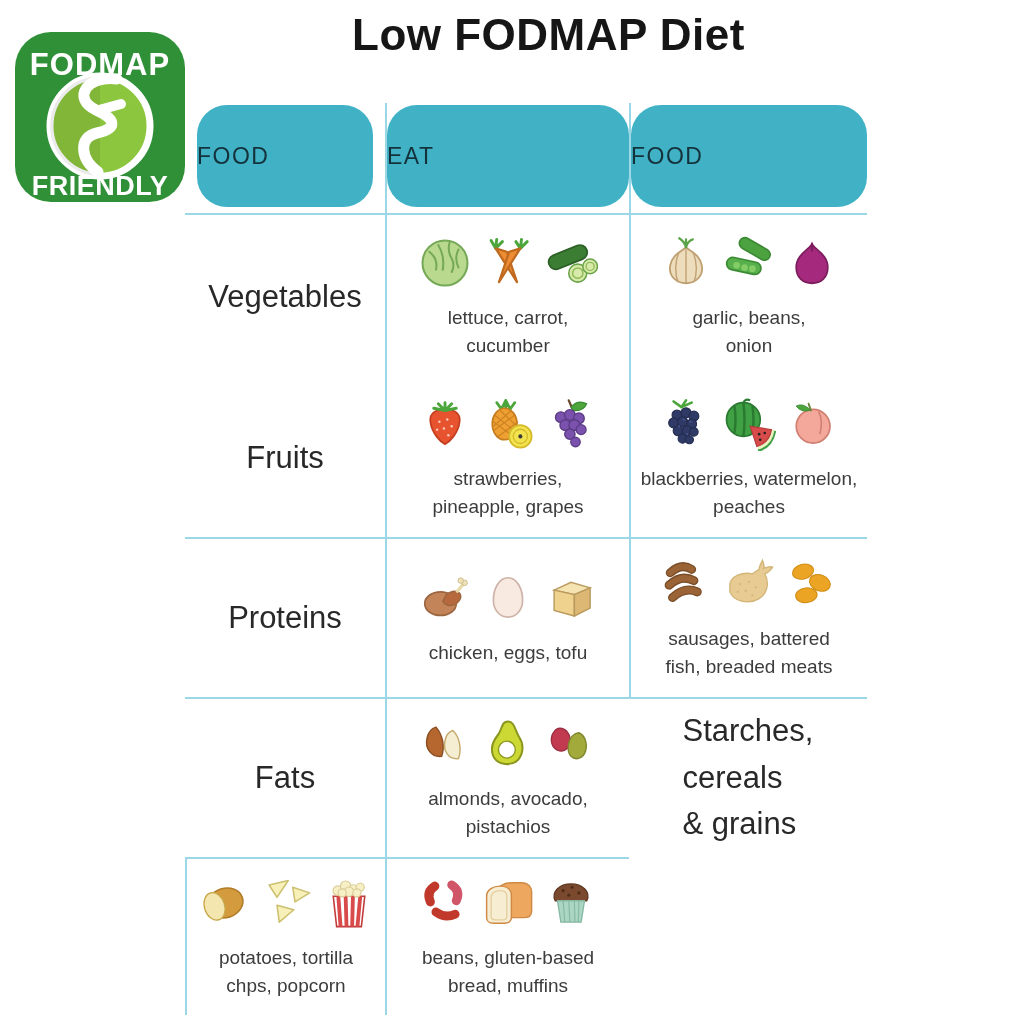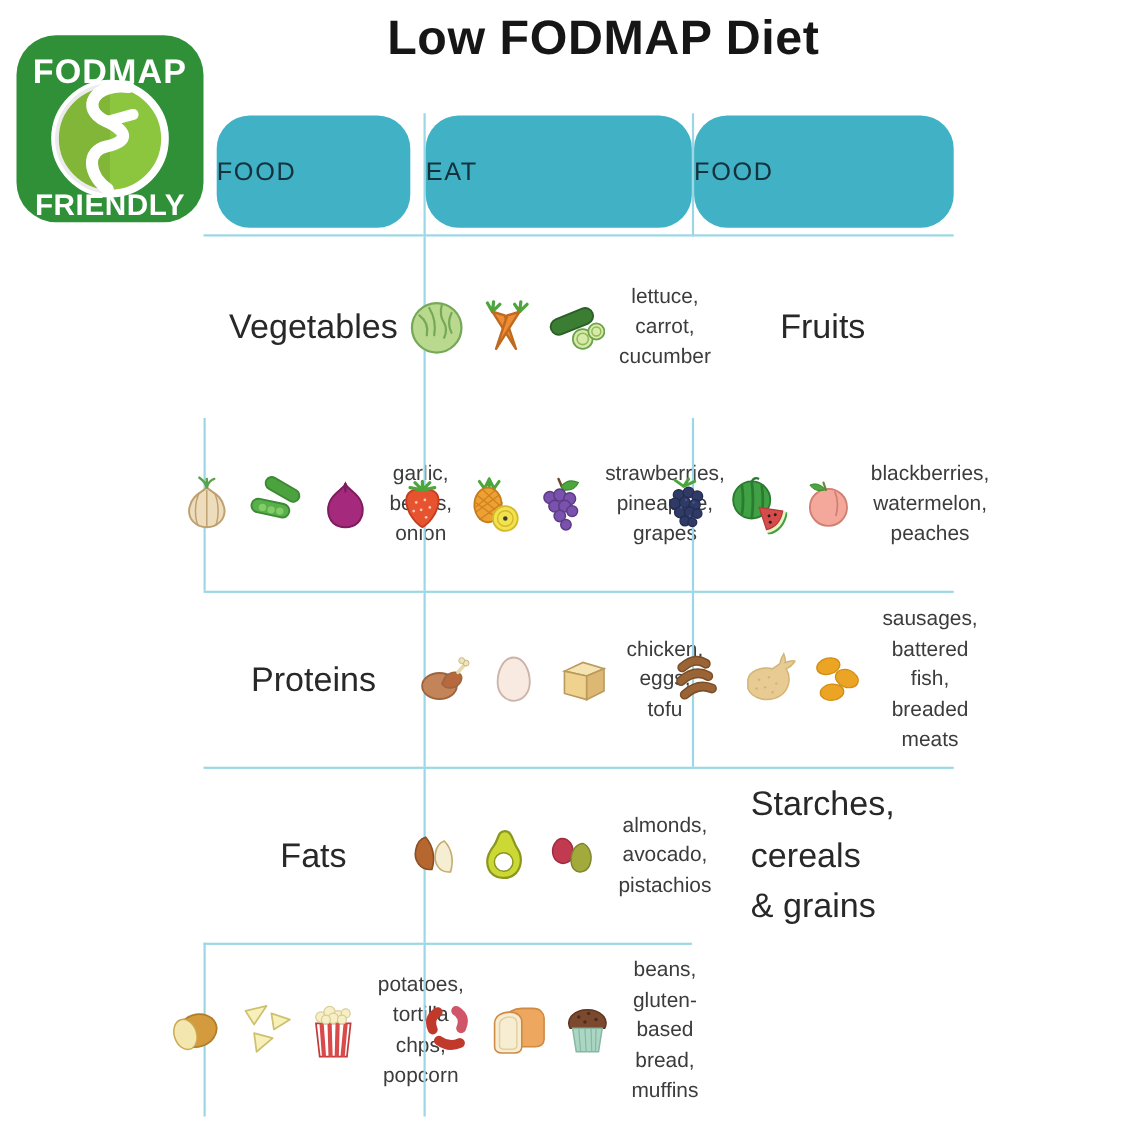--- a/index.html
+++ b/index.html
@@ -36,21 +36,21 @@
   .pill{
     background:var(--pill);border-radius:30px;height:102px;
     display:flex;align-items:center;
   }
   .c0 .pill{width:176px;}
   .c1 .pill,.c2 .pill{width:250px;}
   .pill span{font-size:23px;letter-spacing:1.5px;color:#14323c;font-weight:500;}
   .food-label{
     font-size:31px;color:#282828;text-align:left;line-height:1.5;white-space:pre-line;
   }
-  .itemcell{flex-direction:row;gap:13px;padding:6px 4px;}
+  .itemcell{flex-direction:column;gap:13px;padding:6px 4px;}
   .icons{display:flex;align-items:center;justify-content:center;gap:9px;min-height:56px;}
   .food-icon{width:54px;height:54px;flex:0 0 auto;}
   .caption{
     font-size:19px;color:#3c3c3c;text-align:center;line-height:1.45;white-space:pre-line;
   }
   .defs{position:absolute;width:0;height:0;overflow:hidden;}
 </style>
 </head>
 <body>
 
@@ -334,38 +334,38 @@
           <svg class="food-icon" viewBox="0 0 48 48">
             <use href="#i-carrot"></use>
           </svg>
           <svg class="food-icon" viewBox="0 0 48 48">
             <use href="#i-cucumber"></use>
           </svg>
         </div>
       <div class="caption">lettuce, carrot,
 cucumber</div>
     </div>
+    <div class="cell c2 itemcell">
+      <div class="icons">
+          <svg class="food-icon" viewBox="0 0 48 48">
+            <use href="#i-garlic"></use>
+          </svg>
+          <svg class="food-icon" viewBox="0 0 48 48">
+            <use href="#i-green-beans"></use>
+          </svg>
+          <svg class="food-icon" viewBox="0 0 48 48">
+            <use href="#i-onion"></use>
+          </svg>
+        </div>
+      <div class="caption">garlic, beans,
+onion</div>
+    </div>
+
     <div class="cell c0">
       <div class="food-label">Fruits</div>
-    </div>
-
-    <div class="cell c2 itemcell">
-      <div class="icons">
-          <svg class="food-icon" viewBox="0 0 48 48">
-            <use href="#i-garlic"></use>
-          </svg>
-          <svg class="food-icon" viewBox="0 0 48 48">
-            <use href="#i-green-beans"></use>
-          </svg>
-          <svg class="food-icon" viewBox="0 0 48 48">
-            <use href="#i-onion"></use>
-          </svg>
-        </div>
-      <div class="caption">garlic, beans,
-onion</div>
     </div>
     <div class="cell c1 itemcell">
       <div class="icons">
           <svg class="food-icon" viewBox="0 0 48 48">
             <use href="#i-strawberry"></use>
           </svg>
           <svg class="food-icon" viewBox="0 0 48 48">
             <use href="#i-pineapple"></use>
           </svg>
           <svg class="food-icon" viewBox="0 0 48 48">

